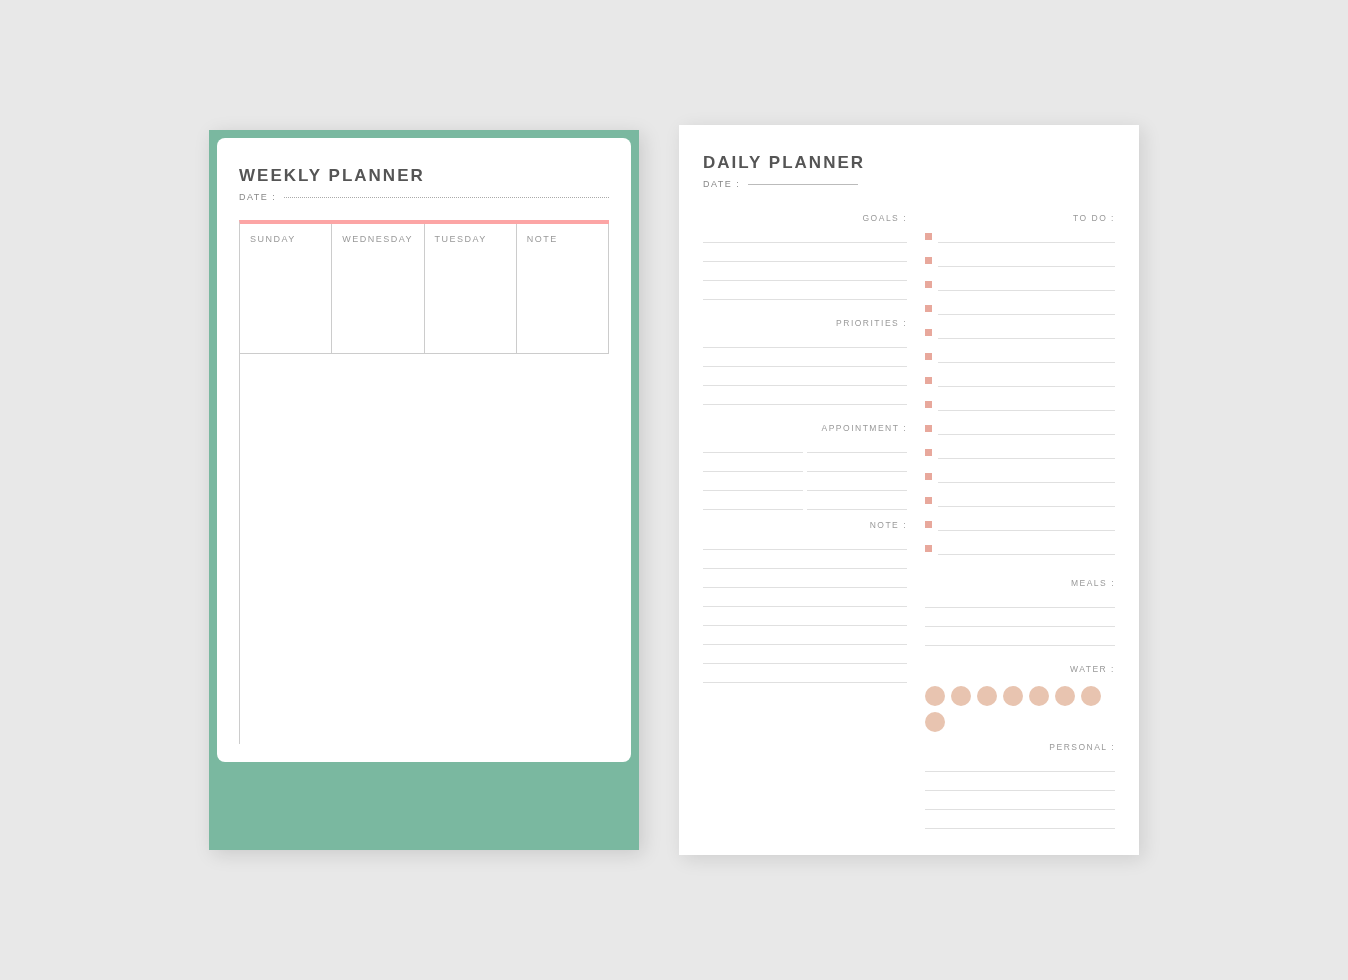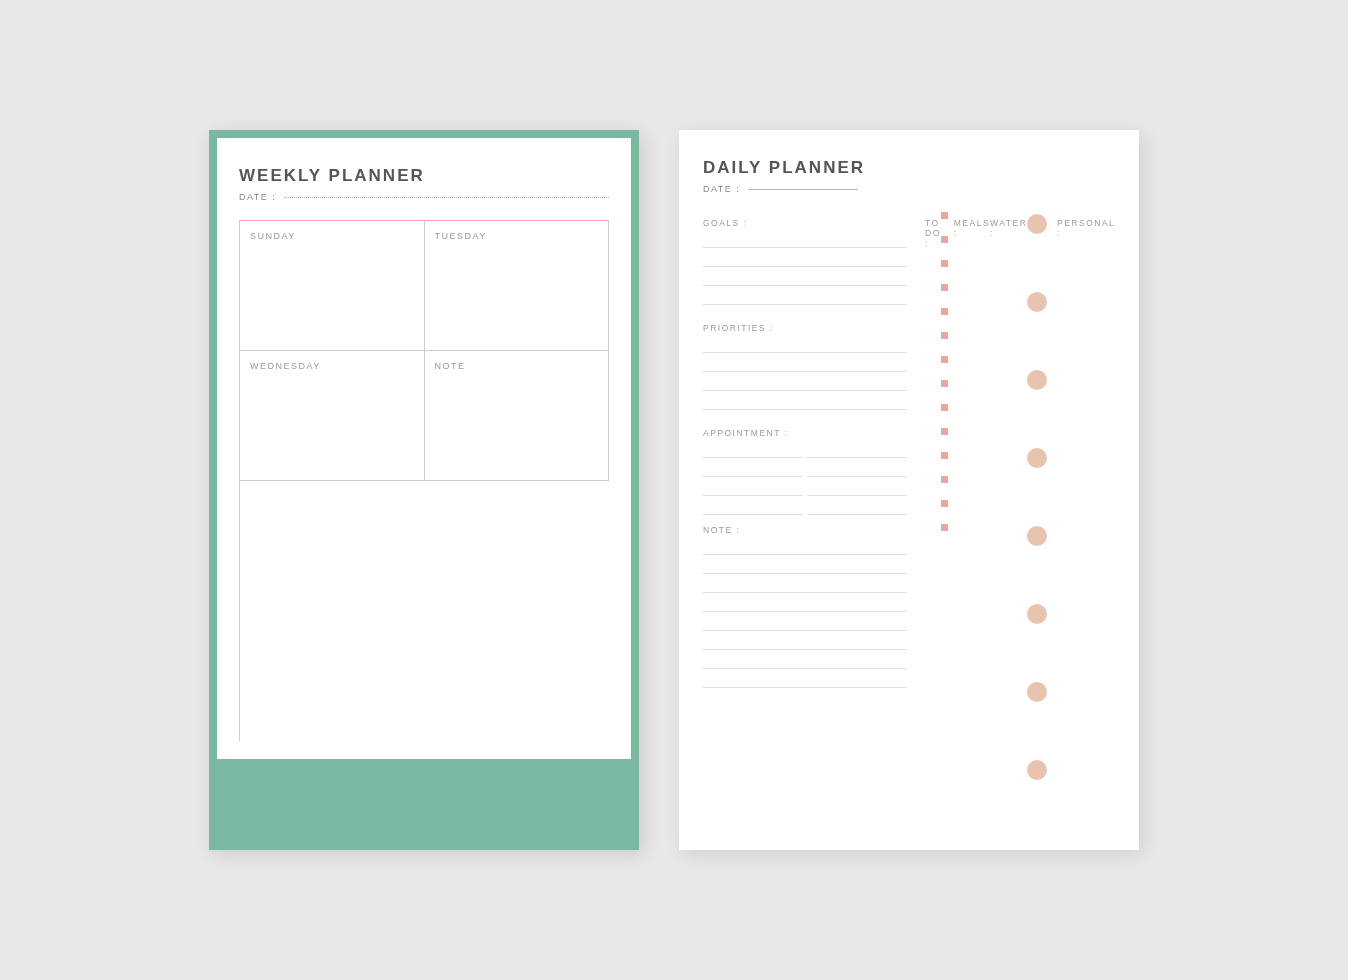--- a/index.html
+++ b/index.html
@@ -22,20 +22,21 @@
       width: 430px;
       min-height: 720px;
       box-shadow: 4px 4px 18px rgba(0,0,0,0.13);
     }
 
     .weekly-planner {
       background: #fff;
       padding: 28px 22px 18px 22px;
       width: 100%;
       min-height: 100%;
+      border-radius: 8px;
     }
 
     .weekly-title {
       font-size: 17px;
       font-weight: 600;
       letter-spacing: 2px;
       color: #555;
       margin-bottom: 6px;
     }
 
@@ -50,23 +51,23 @@
     }
 
     .weekly-date-dots {
       flex: 1;
       border-bottom: 1px dotted #aaa;
       margin-left: 4px;
     }
 
     .weekly-grid {
       display: grid;
-      grid-template-columns: 1fr 1fr;
+      grid-template-columns: 1fr 1fr 1fr 1fr;
       grid-template-rows: repeat(4, 1fr);
-      border-top: 1px solid #fca5a5;
+      border-top: 4px solid #fca5a5;
       border-left: 1px solid #ccc;
     }
 
     .weekly-cell {
       border-right: 1px solid #ccc;
       border-bottom: 1px solid #ccc;
       padding: 10px 10px 8px 10px;
       min-height: 130px;
     }
 
@@ -123,31 +124,32 @@
     .daily-left {
       flex: 1;
       display: flex;
       flex-direction: column;
       gap: 0;
     }
 
     .daily-right {
       width: 190px;
       display: flex;
-      flex-direction: row;
+      flex-direction: column;
       gap: 0;
     }
 
     .section-label {
       font-size: 8.5px;
       letter-spacing: 1.5px;
       color: #999;
       margin-bottom: 6px;
       margin-top: 10px;
       text-transform: uppercase;
+      text-align: right;
     }
 
     .line-group {
       display: flex;
       flex-direction: column;
       gap: 5px;
       margin-bottom: 8px;
     }
 
     .line-item {
@@ -234,24 +236,24 @@
       <span>DATE :</span>
       <span class="weekly-date-dots"></span>
     </div>
     <div class="weekly-grid">
 
       <div class="weekly-cell">
         <div class="weekly-cell-label">SUNDAY</div>
       </div>
 
       <div class="weekly-cell">
+        <div class="weekly-cell-label">WEDNESDAY</div>
+      </div>
+      <div class="weekly-cell">
         <div class="weekly-cell-label">TUESDAY</div>
-      </div>
-      <div class="weekly-cell">
-        <div class="weekly-cell-label">WEDNESDAY</div>
       </div>
 
 
       <div class="weekly-cell">
         <div class="weekly-cell-label">NOTE</div>
       </div>
     </div>
   </div>
 </div>
 

